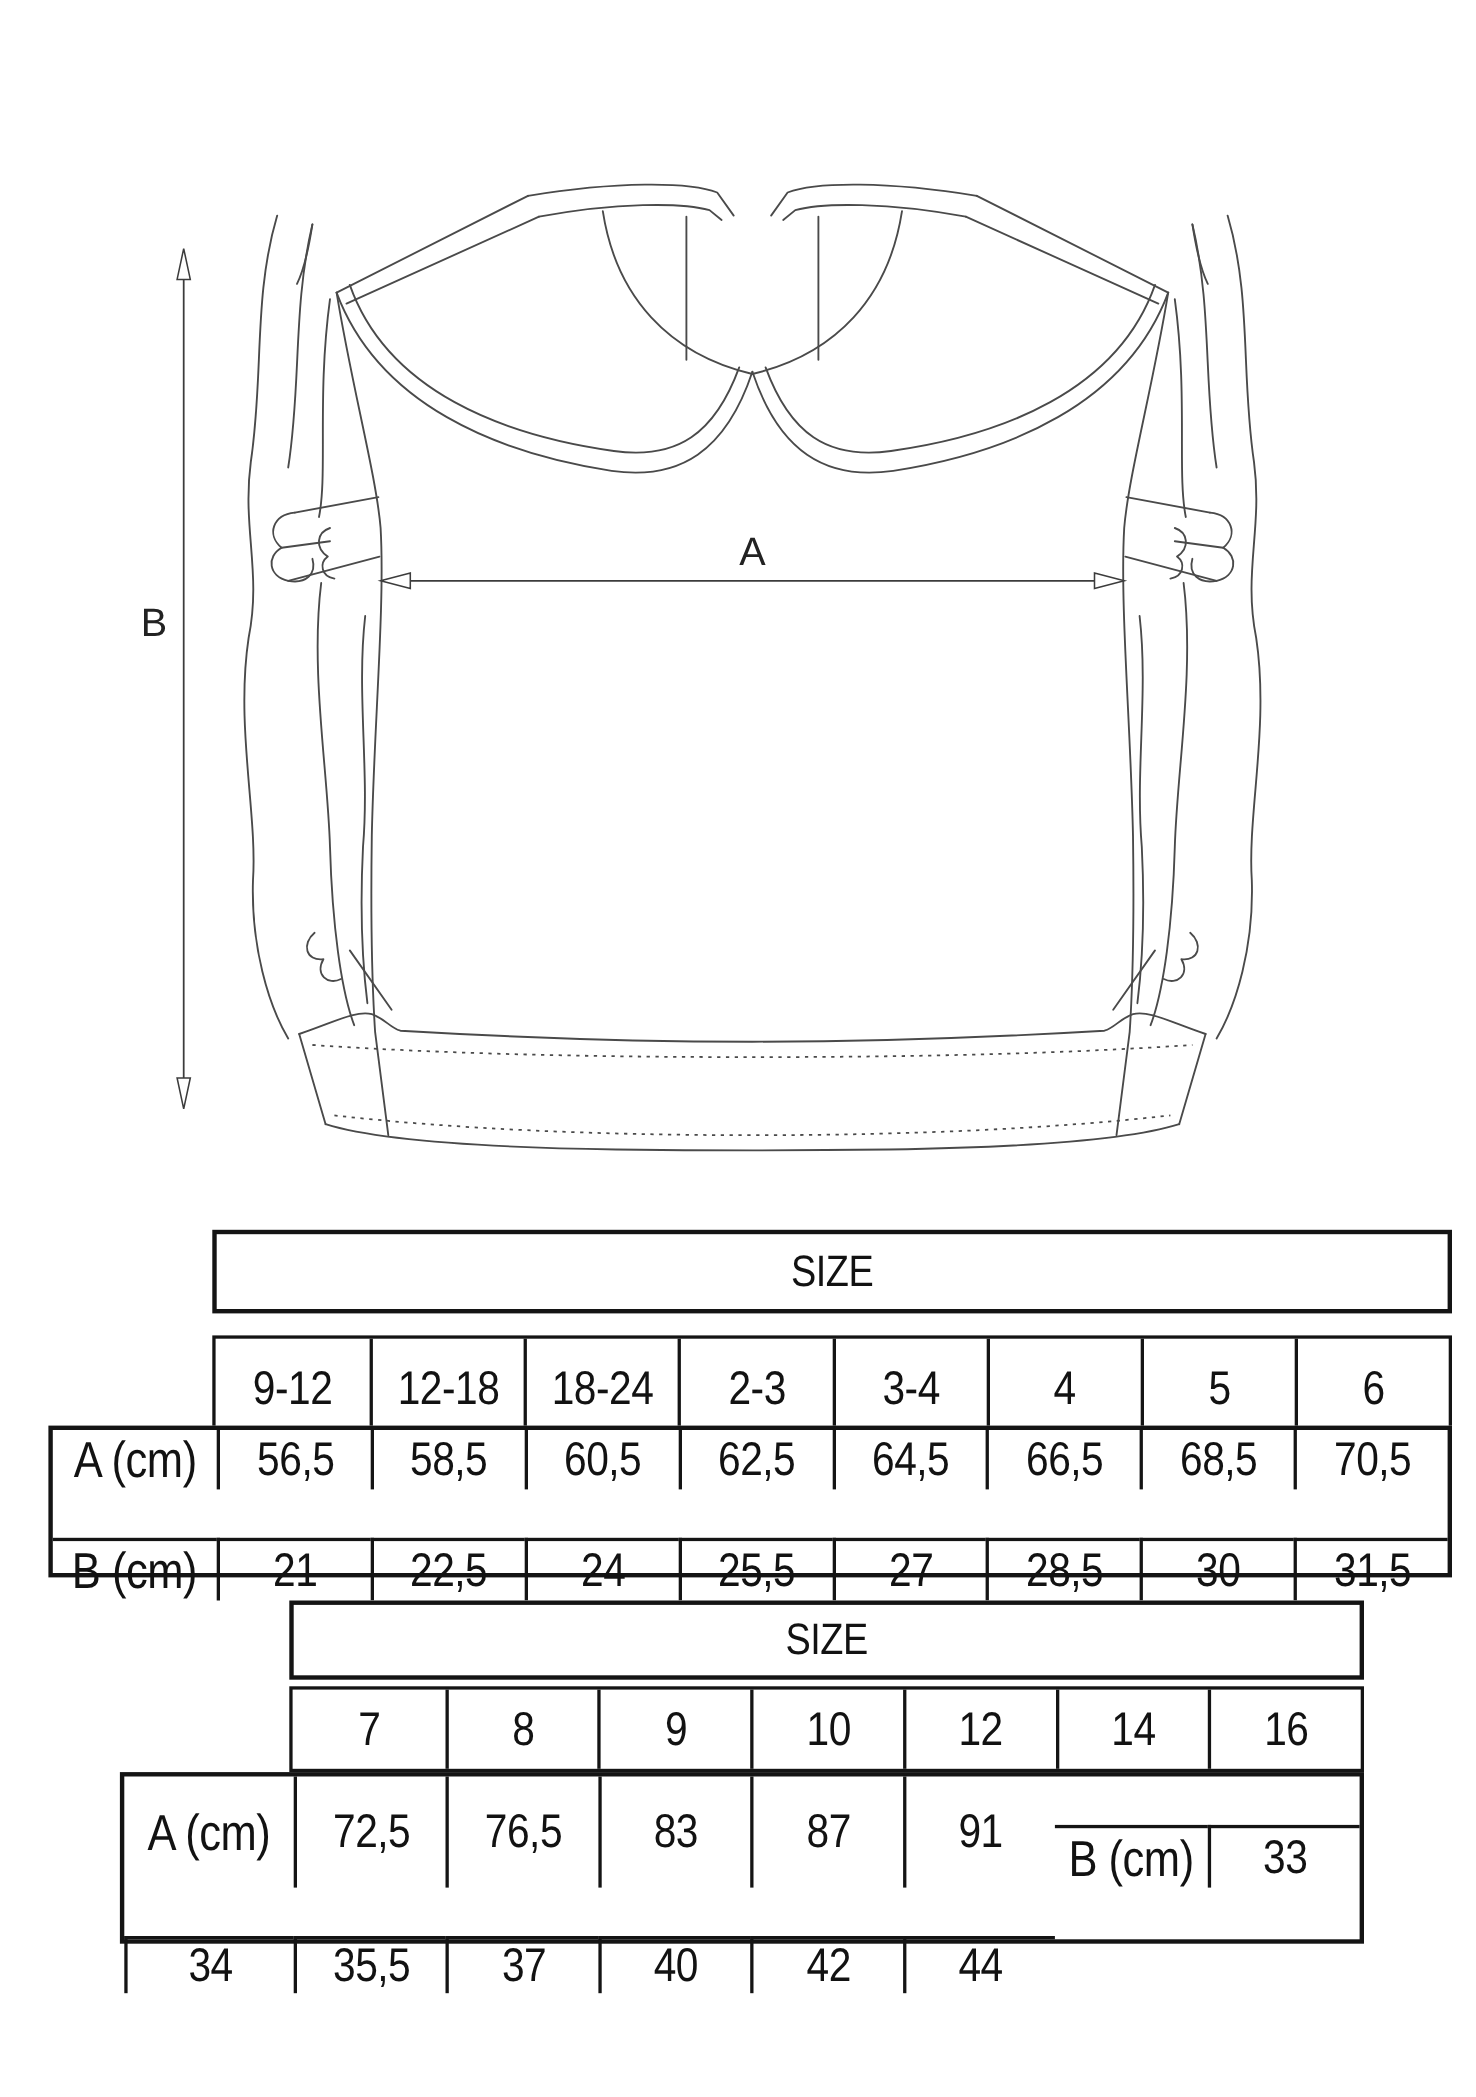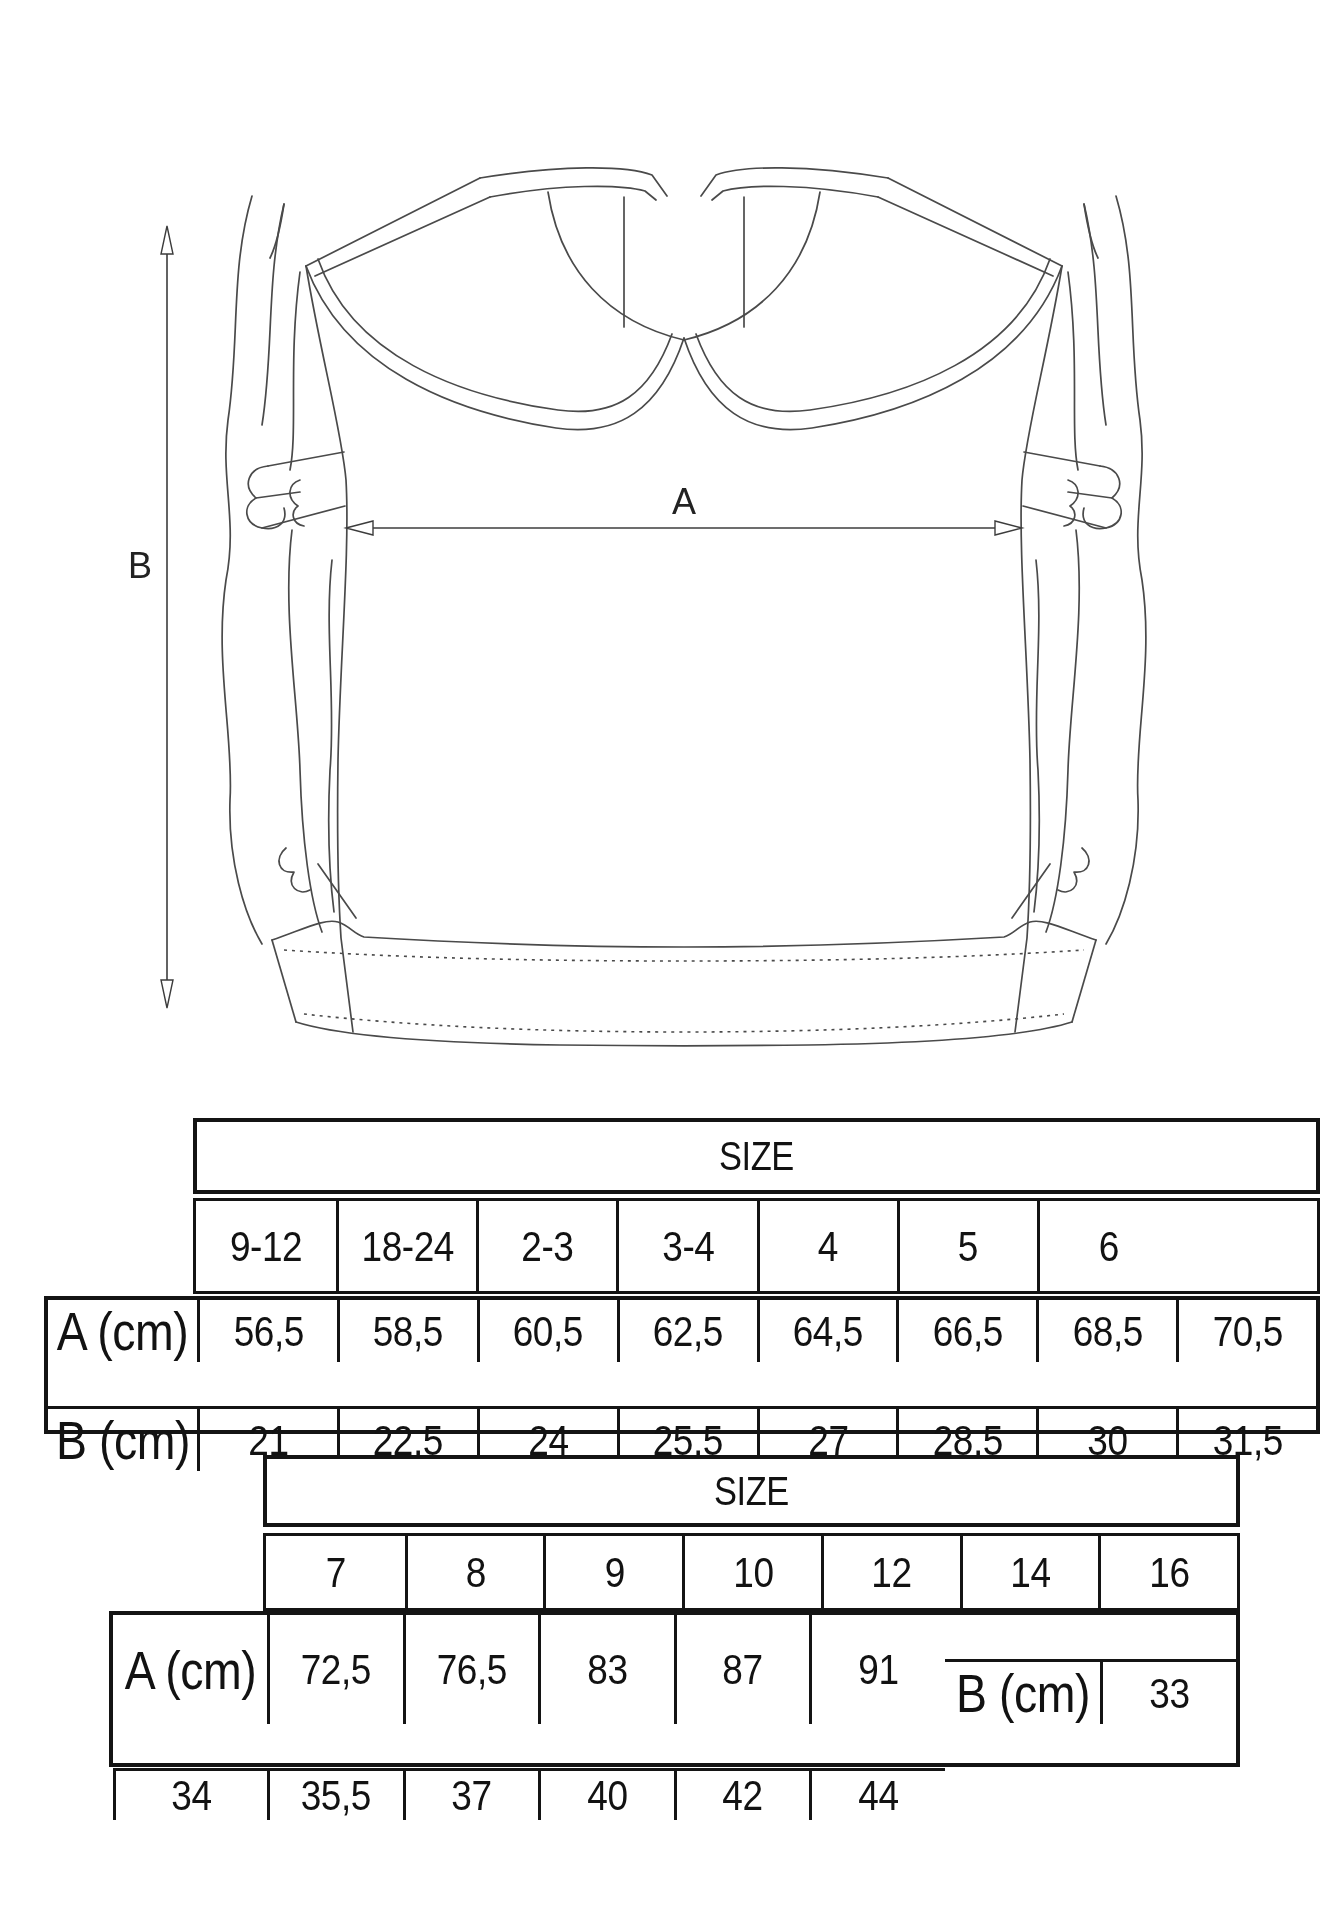--- a/index.html
+++ b/index.html
@@ -17,21 +17,21 @@
   .stable { position:absolute; }
   .sbox   { position:absolute; box-sizing:border-box; background:#fff;text-align:right; }
   .size-head   { border:4px solid #141414; display:flex; align-items:center; justify-content:center; font-size:40px; }
   .labels-row  { border:3px solid #141414; display:grid; font-size:43px; }
   .values-grid { border:4px solid #141414; display:grid; grid-template-rows:repeat(2,1fr); font-size:43px; }
   .cell   { display:flex; align-items:center; justify-content:center; box-sizing:border-box; }
   .labels-row  .cell + .cell { border-left:3px solid #141414; }
   .values-grid .cell { border-left:3px solid #141414; }
   .values-grid .cell.c0 { border-left:none; }
   .values-grid .cell.r2 { border-top:3px solid #141414;margin-top:44px; }
-  .rowlab { font-size:54px; }
+  .rowlab { font-size:46px; }
   .ct { display:inline-block; transform:scaleX(0.86); transform-origin:center; white-space:nowrap; letter-spacing:-0.5px; }
 </style>
 </head>
 <body>
 
 <div class="page">
 
   <svg class="garment" width="1342" height="1080" viewBox="0 0 1342 1080">
 
     <g id="half" class="ln">
@@ -95,23 +95,26 @@
       <path class="ah" d="M 346 528 L 373 521 L 373 535 Z"></path>
       <path class="ah" d="M 1022 528 L 995 521 L 995 535 Z"></path>
       <text x="684" y="514" text-anchor="middle">A</text>
     </g>
   </svg>
 
   <div class="stable" style="left:44px; top:1118px; width:1276px; height:316px;">
     <div class="sbox size-head" style="left:149px; top:0; width:1127px; height:76px;">
       <span class="ct">SIZE</span>
     </div>
-    <div class="sbox labels-row" style="left:149px; top:80px; width:1127px; height:96px; grid-template-columns:repeat(8,1fr);">
+    <div class="sbox labels-row" style="left:149px; top:96px; width:1127px; height:96px; grid-template-columns:repeat(8,1fr);">
       <div class="cell">
           <span class="ct">9-12</span>
+        </div>
+      <div class="cell">
+          <span class="ct">12-18</span>
         </div>
       <div class="cell">
           <span class="ct">18-24</span>
         </div>
       <div class="cell">
           <span class="ct">2-3</span>
         </div>
       <div class="cell">
           <span class="ct">3-4</span>
         </div>

